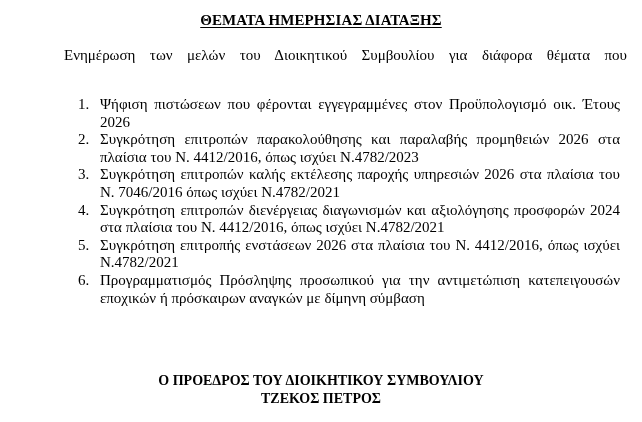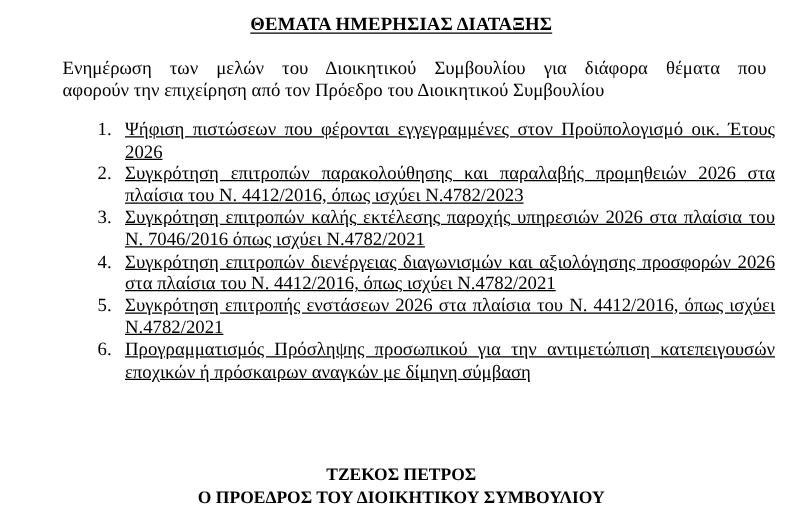--- a/index.html
+++ b/index.html
@@ -29,21 +29,21 @@
       text-align: center;
       font-weight: bold;
       font-size: 15px;
       text-decoration: underline;
       text-underline-offset: 2px;
       letter-spacing: 0.1px;
     }
     .intro {
       position: absolute;
       top: 46px;
-      left: 50px;
+      left: 64px;
       width: 563px;
       font-size: 15px;
       line-height: 18px;
       text-align: justify;
       text-align-last: left;
     }
     .intro .line1 {
       display: block;
       text-align: justify;
       text-align-last: justify;
@@ -70,21 +70,20 @@
     }
     .agenda-item .num {
       position: absolute;
       left: 0;
       top: 0;
       width: 18px;
     }
     .agenda-item .text {
       display: block;
       text-align: justify;
-      text-decoration: underline;
     }
     .signature {
       position: absolute;
       top: 372px;
       left: 0;
       width: 642px;
       text-align: center;
       font-weight: bold;
       font-size: 14px;
       line-height: 18px;
@@ -93,48 +92,47 @@
   </style>
 </head>
 <body>
 
 <div class="page">
 
   <div class="title">ΘΕΜΑΤΑ ΗΜΕΡΗΣΙΑΣ ΔΙΑΤΑΞΗΣ</div>
 
   <div class="intro">
     <span class="line1">Ενημέρωση των μελών του Διοικητικού Συμβουλίου για διάφορα θέματα που</span>
-    <span class="line2">αφορούν την επιχείρηση από τον Πρόεδρο του Διοικητικού Συμβουλίου</span>
   </div>
 
   <ol class="agenda">
     <li class="agenda-item">
       <span class="num">1.</span>
       <span class="text">Ψήφιση πιστώσεων που φέρονται εγγεγραμμένες στον Προϋπολογισμό οικ. Έτους 2026</span>
     </li>
     <li class="agenda-item">
       <span class="num">2.</span>
       <span class="text">Συγκρότηση επιτροπών παρακολούθησης και παραλαβής προμηθειών 2026 στα πλαίσια του Ν. 4412/2016, όπως ισχύει Ν.4782/2023</span>
     </li>
     <li class="agenda-item">
       <span class="num">3.</span>
       <span class="text">Συγκρότηση επιτροπών καλής εκτέλεσης παροχής υπηρεσιών 2026 στα πλαίσια του Ν. 7046/2016 όπως ισχύει Ν.4782/2021</span>
     </li>
     <li class="agenda-item">
       <span class="num">4.</span>
-      <span class="text">Συγκρότηση επιτροπών διενέργειας διαγωνισμών και αξιολόγησης προσφορών 2026 στα πλαίσια του Ν. 4412/2016, όπως ισχύει Ν.4782/2021</span>
+      <span class="text">Συγκρότηση επιτροπών διενέργειας διαγωνισμών και αξιολόγησης προσφορών 2024 στα πλαίσια του Ν. 4412/2016, όπως ισχύει Ν.4782/2021</span>
     </li>
     <li class="agenda-item">
       <span class="num">5.</span>
       <span class="text">Συγκρότηση επιτροπής ενστάσεων 2026 στα πλαίσια του Ν. 4412/2016, όπως ισχύει Ν.4782/2021</span>
     </li>
     <li class="agenda-item">
       <span class="num">6.</span>
       <span class="text">Προγραμματισμός Πρόσληψης προσωπικού για την αντιμετώπιση κατεπειγουσών εποχικών ή πρόσκαιρων αναγκών με δίμηνη σύμβαση</span>
     </li>
   </ol>
 
   <div class="signature">
+    <div>Ο ΠΡΟΕΔΡΟΣ ΤΟΥ ΔΙΟΙΚΗΤΙΚΟΥ ΣΥΜΒΟΥΛΙΟΥ</div>
     <div>ΤΖΕΚΟΣ ΠΕΤΡΟΣ</div>
-    <div>Ο ΠΡΟΕΔΡΟΣ ΤΟΥ ΔΙΟΙΚΗΤΙΚΟΥ ΣΥΜΒΟΥΛΙΟΥ</div>
   </div>
 
 </div>
 
 </body></html>

